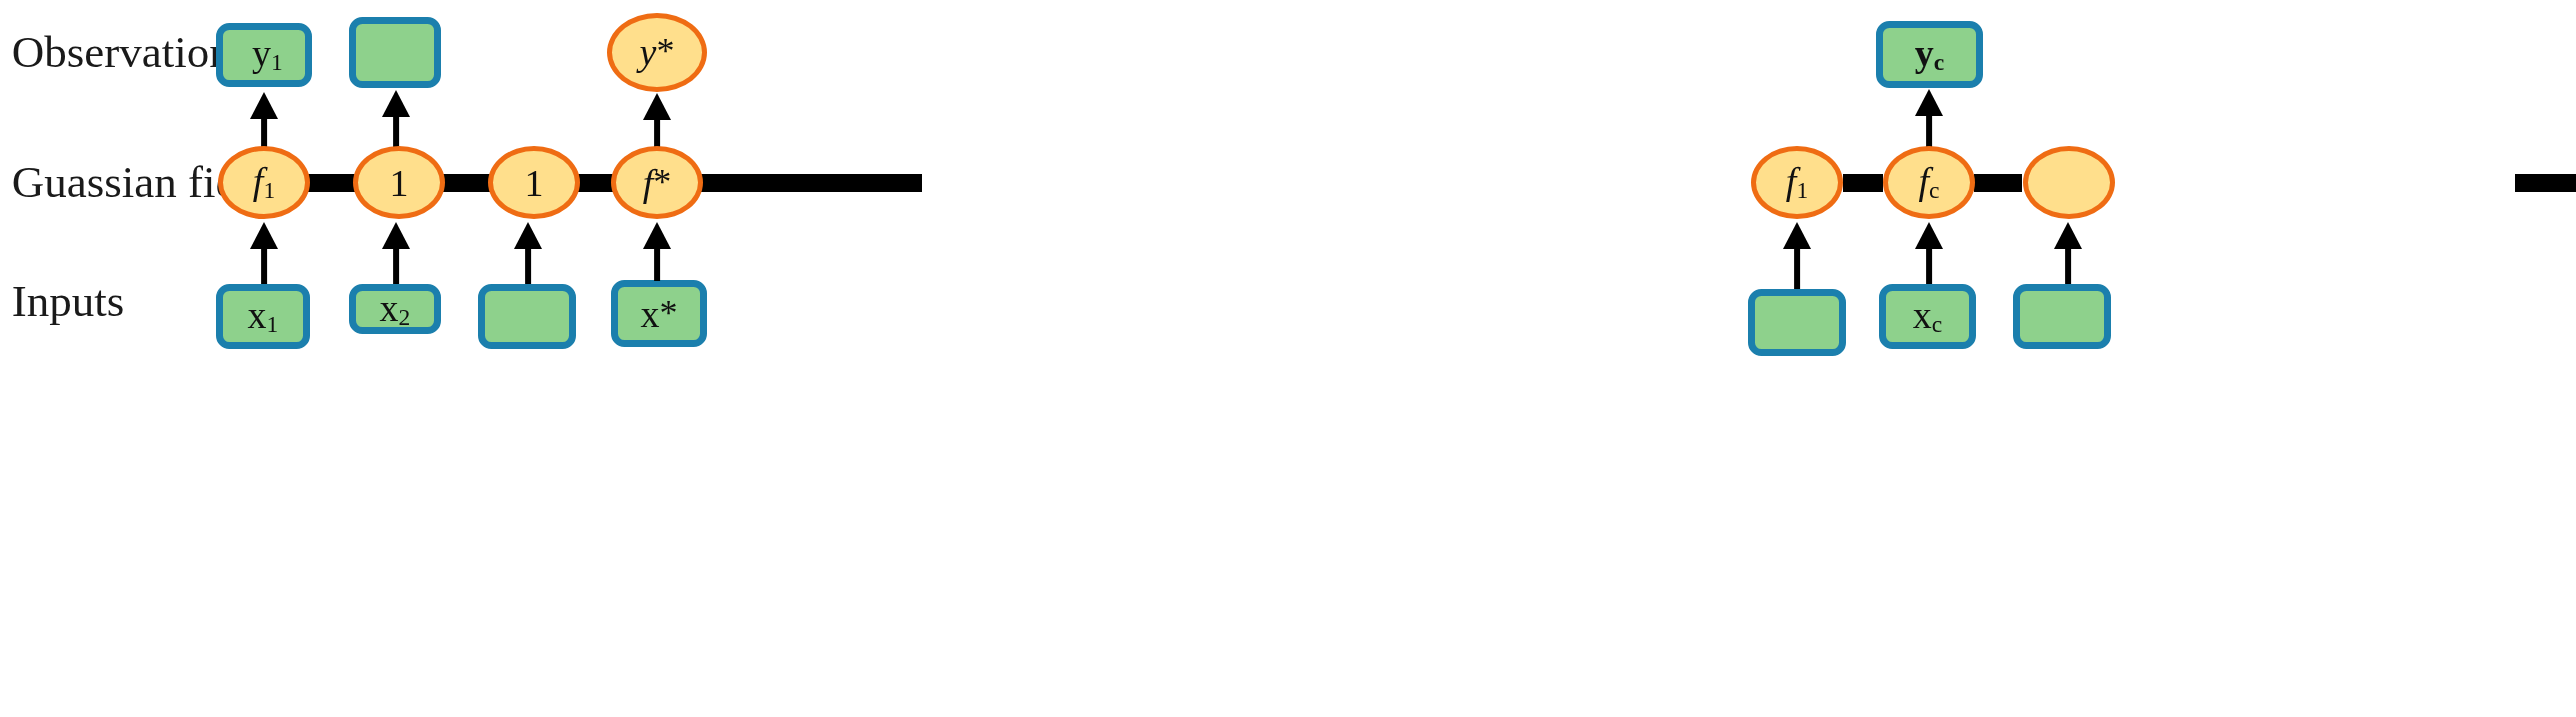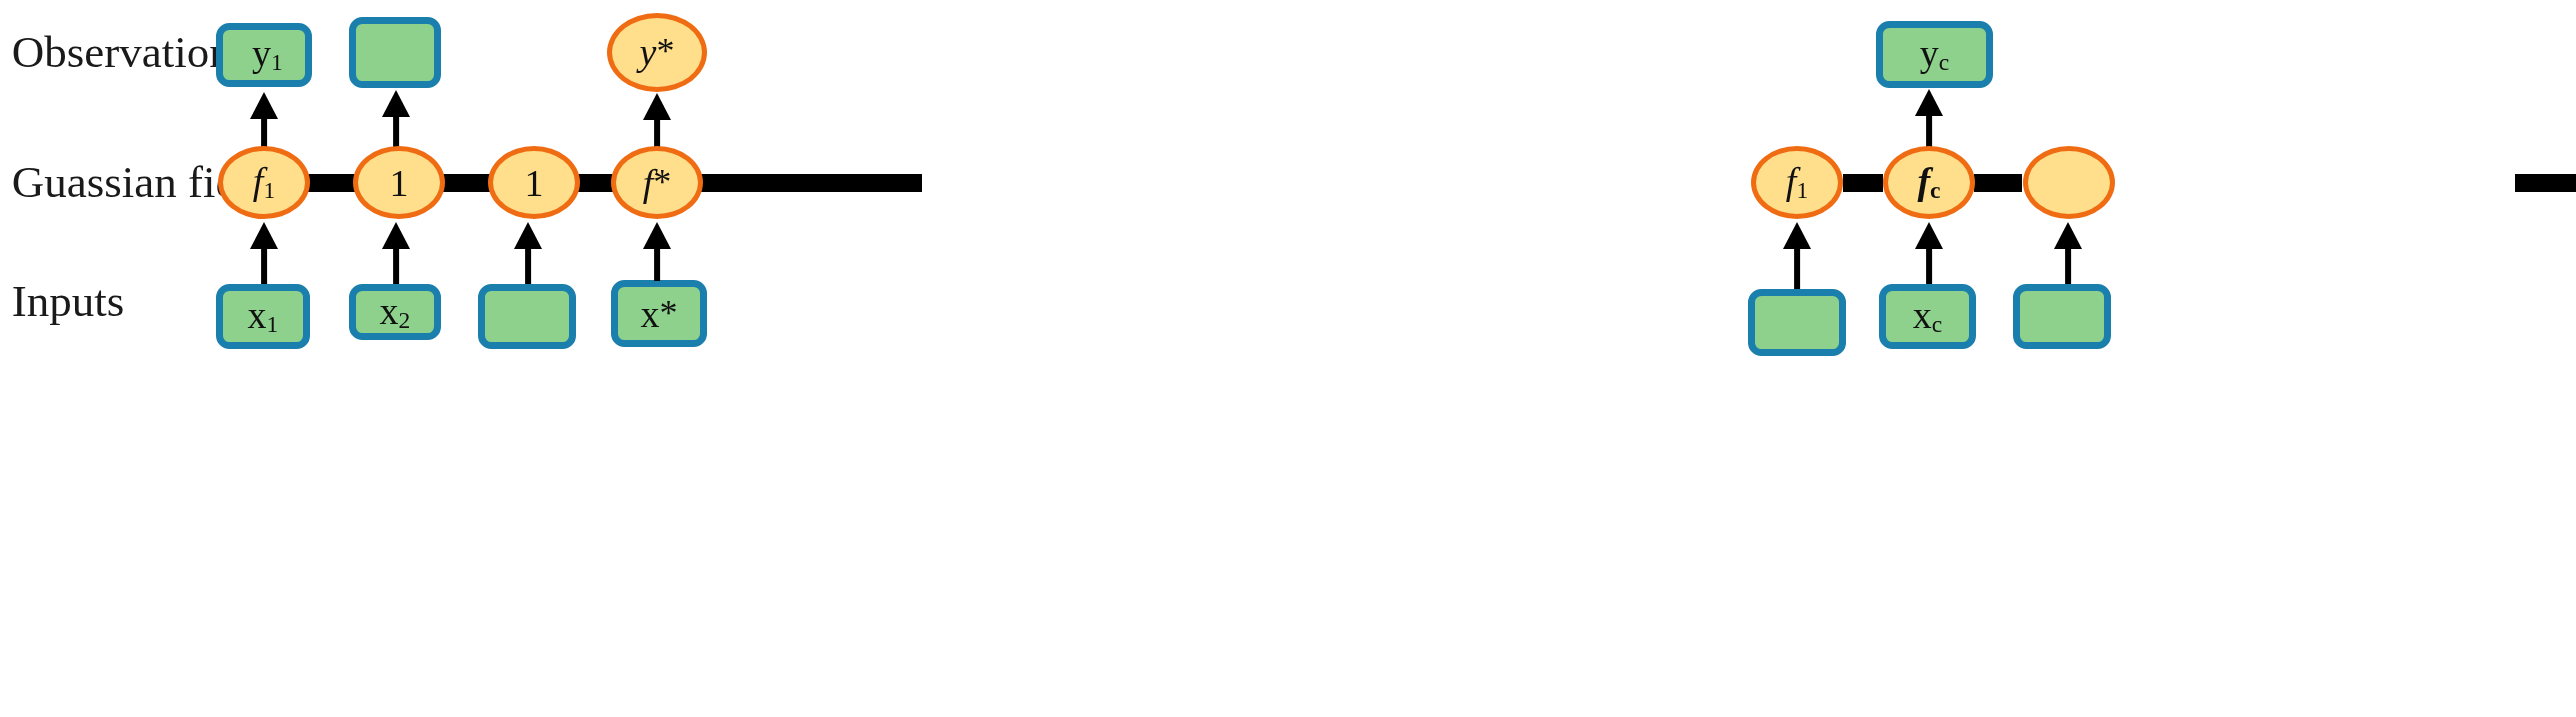--- a/index.html
+++ b/index.html
@@ -126,41 +126,41 @@
   </div>
 
   <div class="ell" style="left:611px;  top:146px; width:92px; height:73px;">
     <span class="lbl ital"><span>f</span><sup class="star">*</sup></span>
   </div>
 
   <div class="ell" style="left:1751px; top:146px; width:92px; height:73px;">
     <span class="lbl ital"><span>f</span><sub>1</sub></span>
   </div>
 
-  <div class="ell" style="left:1883px; top:146px; width:92px; height:73px;font-weight:bold;">
+  <div class="ell" style="left:1883px; top:146px; width:92px; height:73px;">
     <span class="lbl ital"><span>f</span><sub>c</sub></span>
   </div>
 
   <div class="ell" style="left:2023px; top:146px; width:92px; height:73px;">
     <span class="lbl"></span>
   </div>
 
   <div class="gbox" style="left:216px;  top:22.5px;  width:96px; height:64px;padding-left:7px;">
     <span class="lbl"><span>y</span><sub>1</sub></span>
   </div>
 
   <div class="gbox" style="left:349px;  top:16.6px;  width:92px; height:71px;">
     <span class="lbl"></span>
   </div>
 
   <div class="ell" style="left:607px;  top:12.5px;  width:100px; height:79px;">
     <span class="lbl ital"><span>y</span><sup class="star">*</sup></span>
   </div>
 
-  <div class="gbox" style="left:1876px; top:21px;  width:117px; height:67px;">
+  <div class="gbox" style="left:1876px; top:21px;  width:107px; height:67px;font-weight:bold;">
     <span class="lbl"><span>y</span><sub>c</sub></span>
   </div>
 
   <div class="varrow" style="left:248px;  top:92px; width:32px; height:55px;">
     <div class="head"></div>
       <div class="shaft" style="top:16.6px; height:38px;"></div>
   </div>
 
   <div class="varrow" style="left:380px;  top:90px; width:32px; height:57px;">
     <div class="head"></div>
@@ -174,21 +174,21 @@
 
   <div class="varrow" style="left:1913px; top:89px; width:32px; height:57px;">
     <div class="head"></div>
       <div class="shaft" style="top:16.6px; height:41px;"></div>
   </div>
 
   <div class="gbox" style="left:216px;  top:284px; width:94px; height:65px;">
     <span class="lbl"><span>x</span><sub>1</sub></span>
   </div>
 
-  <div class="gbox" style="left:349px;  top:284px; width:92px; height:56px;">
+  <div class="gbox" style="left:349px;  top:284px; width:92px; height:50px;">
     <span class="lbl"><span>x</span><sub>2</sub></span>
   </div>
 
   <div class="gbox" style="left:478px;  top:284px; width:98px; height:65px;">
     <span class="lbl"></span>
   </div>
 
   <div class="gbox" style="left:611px;  top:280px; width:96px; height:67px;">
     <span class="lbl"><span>x</span><sup class="star">*</sup></span>
   </div>

